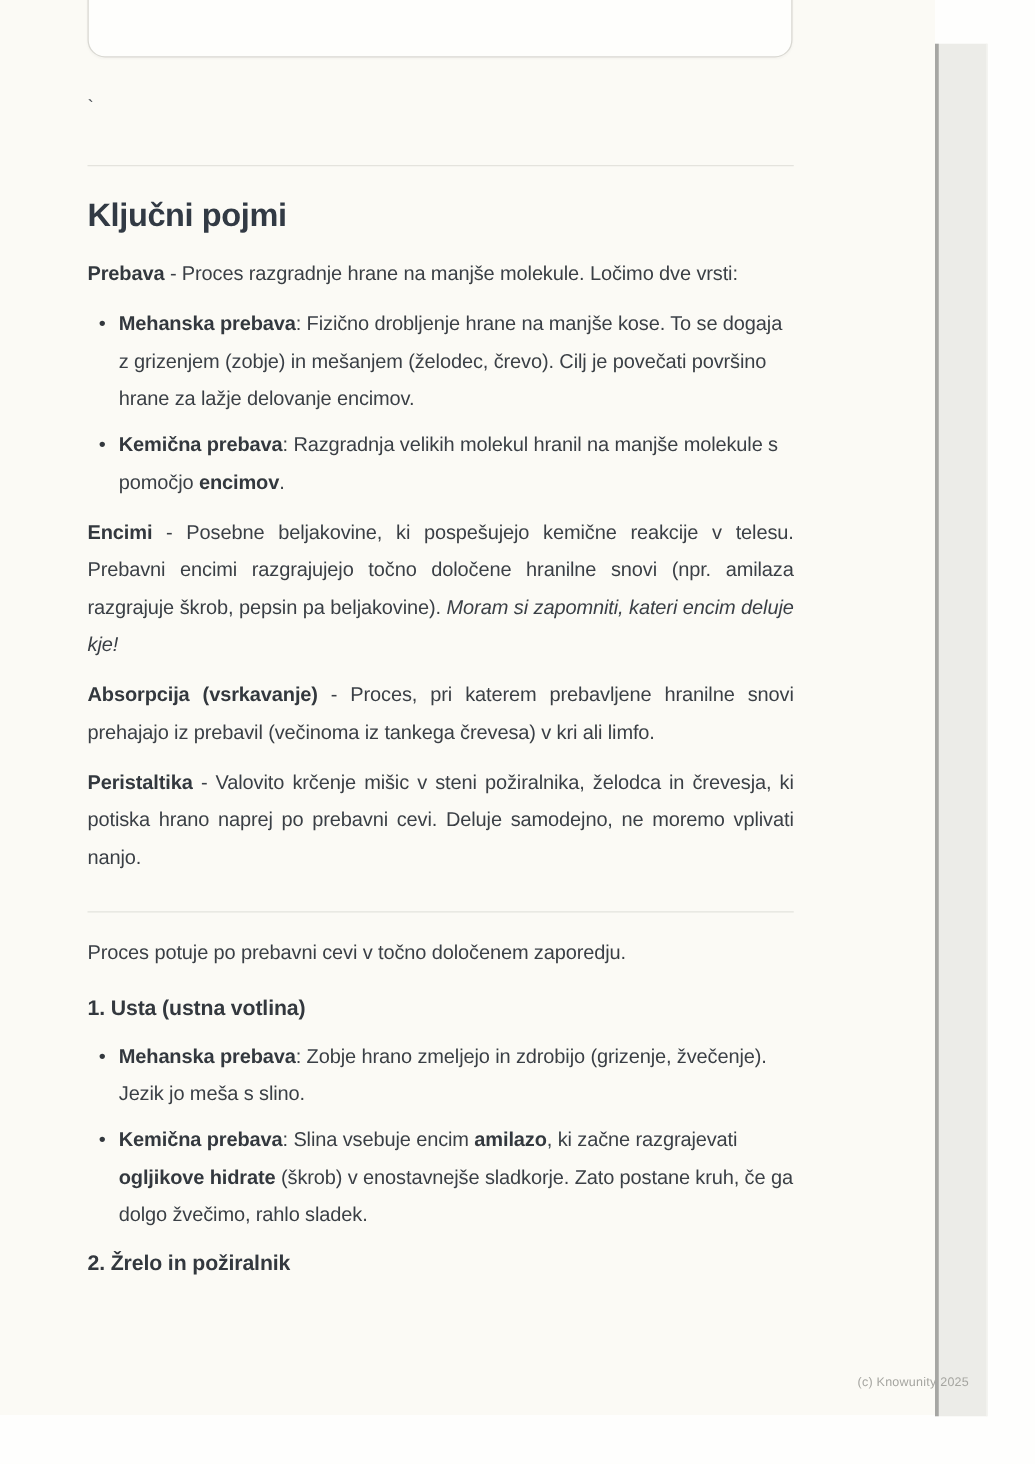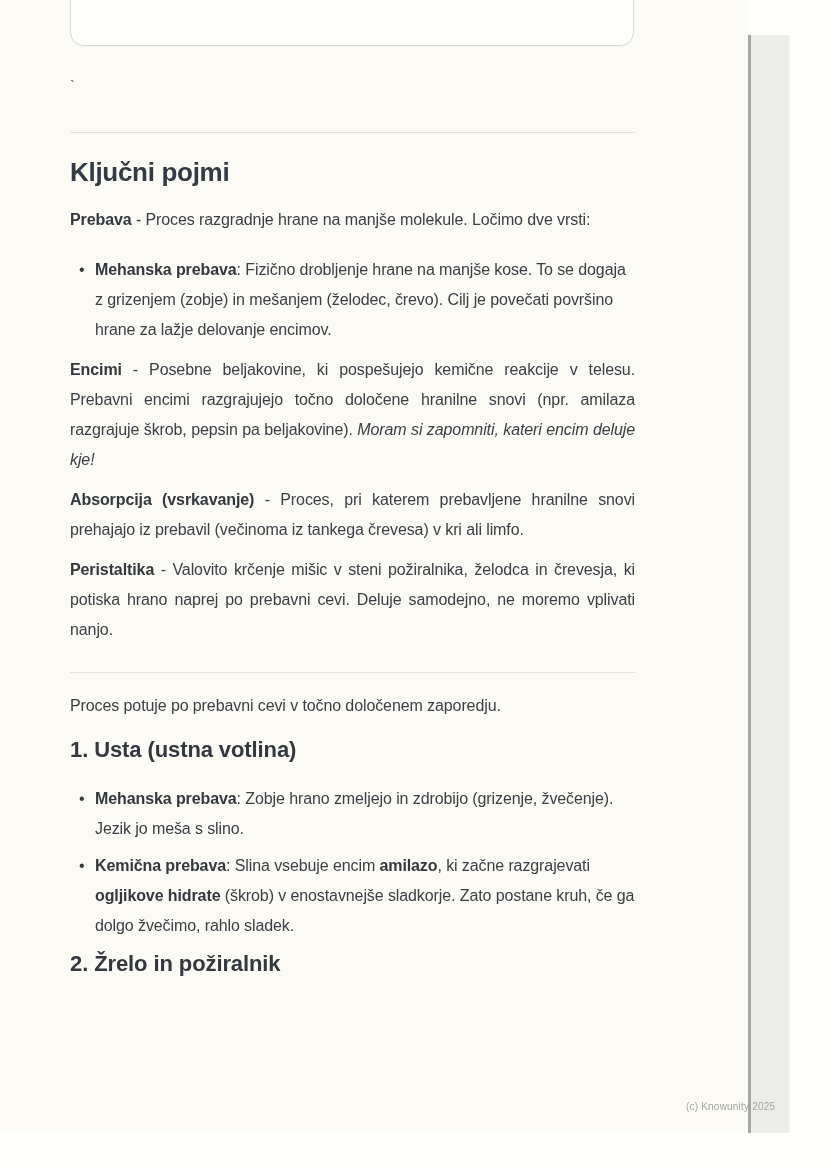--- a/index.html
+++ b/index.html
@@ -60,39 +60,39 @@
     color: #323A44;
     letter-spacing: -0.3px;
   }
   h2.section-heading.second { margin-top: 24px; }
   p.para { margin-top: 18px; }
   p.para.tight { margin-top: 10px; }
   p.para.just { text-align: justify; }
   strong, b { font-weight: 700; color: #33383E; }
   em { font-style: italic; }
   ul.bullets {
-    margin-top: 20px;
+    margin-top: 10px;
     list-style: none;
   }
   ul.bullets li {
     position: relative;
     padding-left: 25px;
     margin-top: 7px;
   }
   ul.bullets li:first-child { margin-top: 0; }
   ul.bullets li::before {
     content: "\2022";
     position: absolute;
     left: 9px; top: 0;
     color: #33383E;
     font-size: 16px;
   }
   h3.step-heading {
     margin-top: 15px;
-    font-size: 22px;
+    font-size: 17px;
     line-height: 28px;
     font-weight: 700;
     color: #33383E;
   }
   h3.step-heading.pull-up { margin-top: 9px; }
   
   .scroll-strip {
     position: absolute;
     left: 748px; top: 35px;
     width: 42px; height: 1098px;
@@ -124,20 +124,21 @@
       <div class="stray">`</div>
 
       <hr class="divider">
 
       <h2 class="section-heading">Ključni pojmi</h2>
 
       <p class="para"><strong>Prebava</strong><span> - Proces razgradnje hrane na manjše molekule. Ločimo dve vrsti:</span></p>
 
       <ul class="bullets">
         <li><strong>Mehanska prebava</strong><span>: Fizično drobljenje hrane na manjše kose. To se dogaja z grizenjem (zobje) in mešanjem (želodec, črevo). Cilj je povečati površino hrane za lažje delovanje encimov.</span></li>
+        <li><strong>Kemična prebava</strong><span>: Razgradnja velikih molekul hranil na manjše molekule s pomočjo </span><strong>encimov</strong><span>.</span></li>
       </ul>
 
       <p class="para tight just"><strong>Encimi</strong><span> - Posebne beljakovine, ki pospešujejo kemične reakcije v telesu. Prebavni encimi razgrajujejo točno določene hranilne snovi (npr. amilaza razgrajuje škrob, pepsin pa beljakovine). </span><em>Moram si zapomniti, kateri encim deluje kje!</em></p>
 
       <p class="para tight just"><strong>Absorpcija (vsrkavanje)</strong><span> - Proces, pri katerem prebavljene hranilne snovi prehajajo iz prebavil (večinoma iz tankega črevesa) v kri ali limfo.</span></p>
 
       <p class="para tight just"><strong>Peristaltika</strong><span> - Valovito krčenje mišic v steni požiralnika, želodca in črevesja, ki potiska hrano naprej po prebavni cevi. Deluje samodejno, ne moremo vplivati nanjo.</span></p>
 
       <hr class="divider" style="margin-top:27px;">
 

